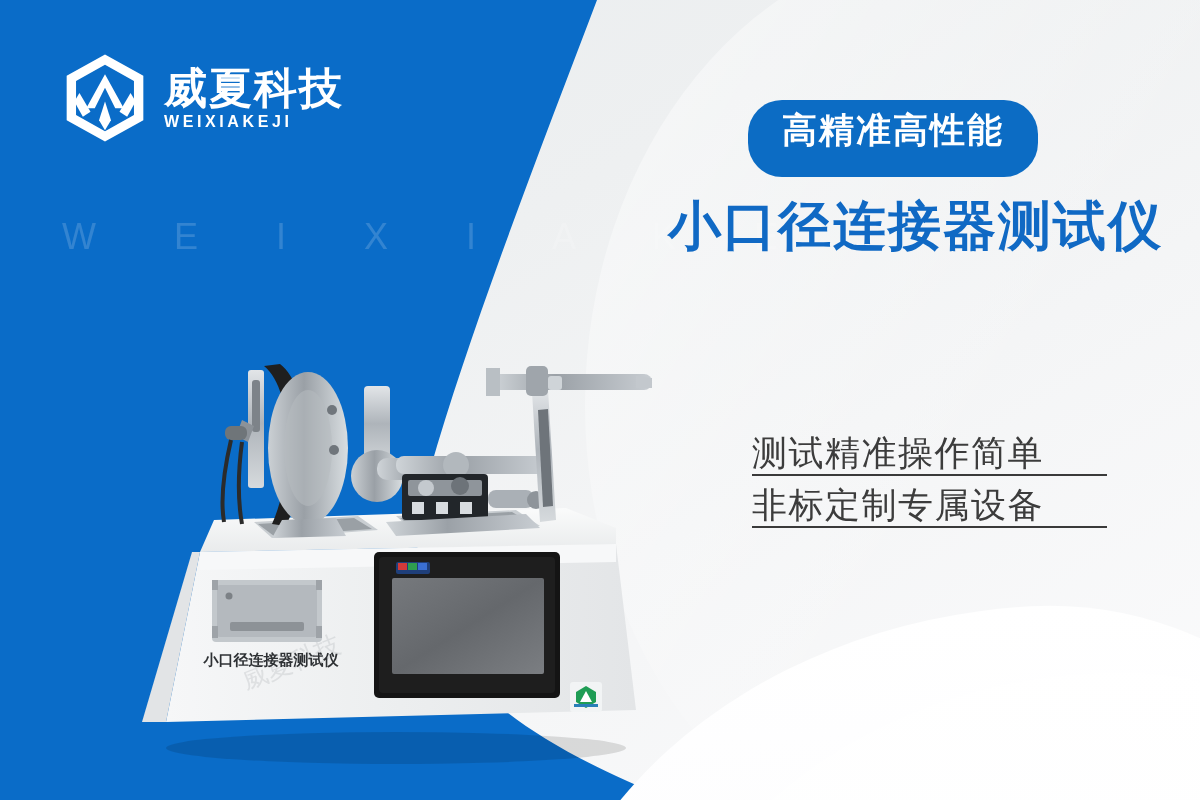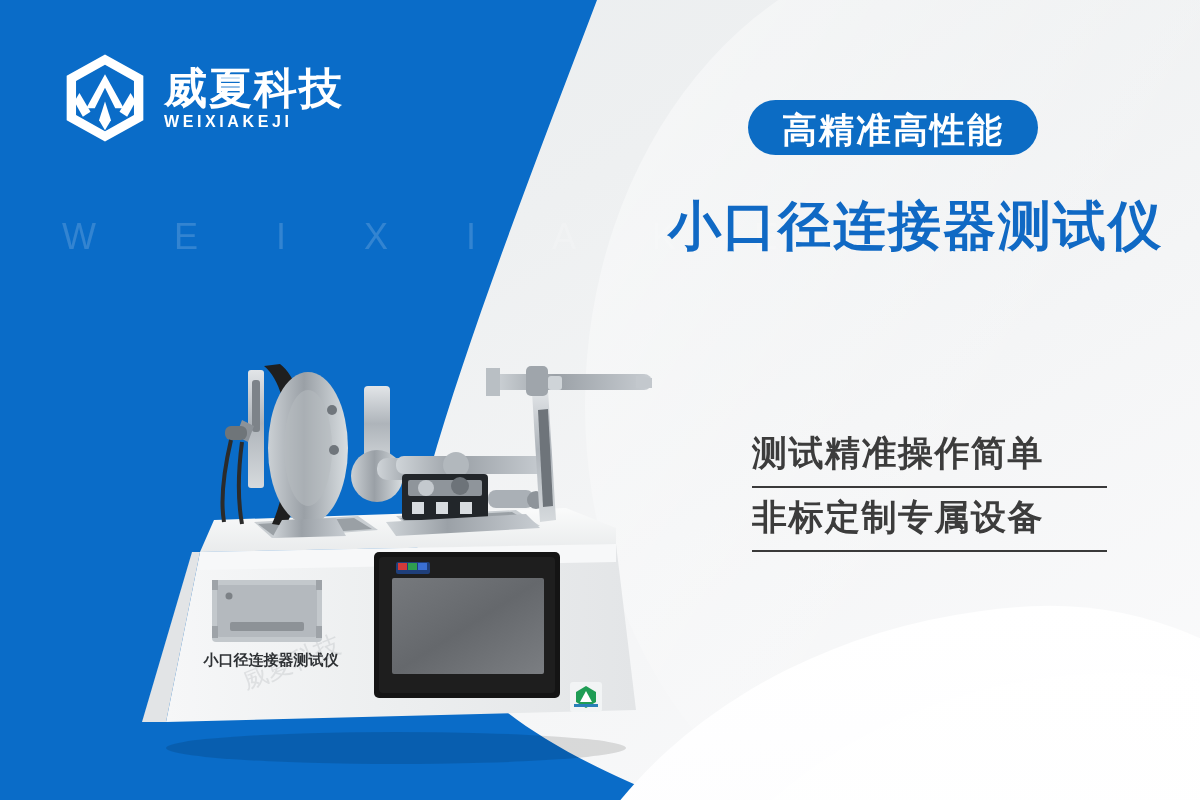--- a/index.html
+++ b/index.html
@@ -94,21 +94,21 @@
 
   
   .badge {
     position:absolute;
     left:748px; top:100px;
     background:#0c6cc4;
     color:#ffffff;
     font-size:35px;
     font-weight:bold;
     letter-spacing:2px;
-    padding:12px 34px 6px;
+    padding:12px 34px 28px;
     border-radius:34px;
     line-height:1.05;
     white-space:nowrap;
   }
 
   
   .headline {
     position:absolute;
     left:668px; top:196px;
     font-size:53px;
@@ -120,25 +120,25 @@
   }
 
   
   .features {
     position:absolute;
     left:752px; top:424px;
     width:362px;
   }
   .feature-row {
     font-size:35px;
-    font-weight:bold;
+    font-weight:normal;
     color:#3c3c3c;
     letter-spacing:1.5px;
     line-height:1;
-    padding:11px 0 16px;
+    padding:11px 0 4px;
     white-space:nowrap;
   }
   .feature-div {
     height:2px;
     background:#3a3a3a;
     width:355px;
   }
 
   
   .machine { position:absolute; left:96px; top:330px; width:600px; height:440px; }

